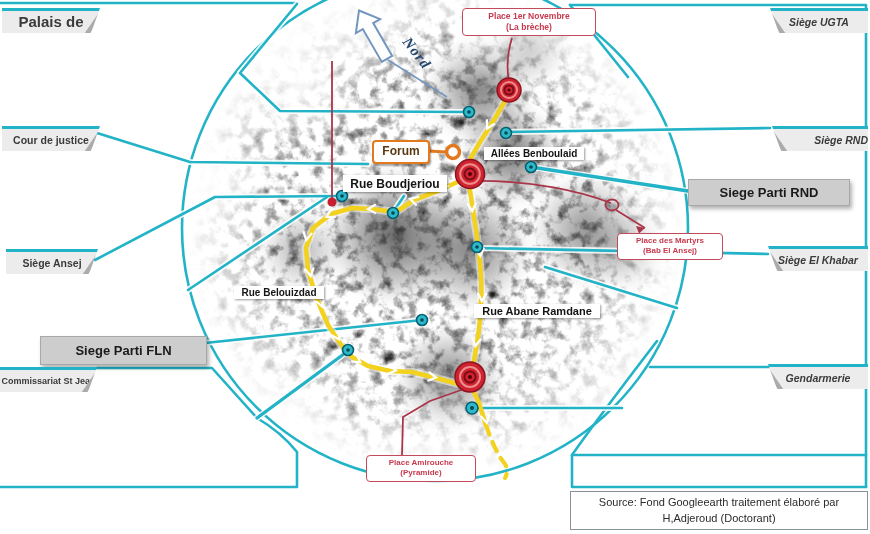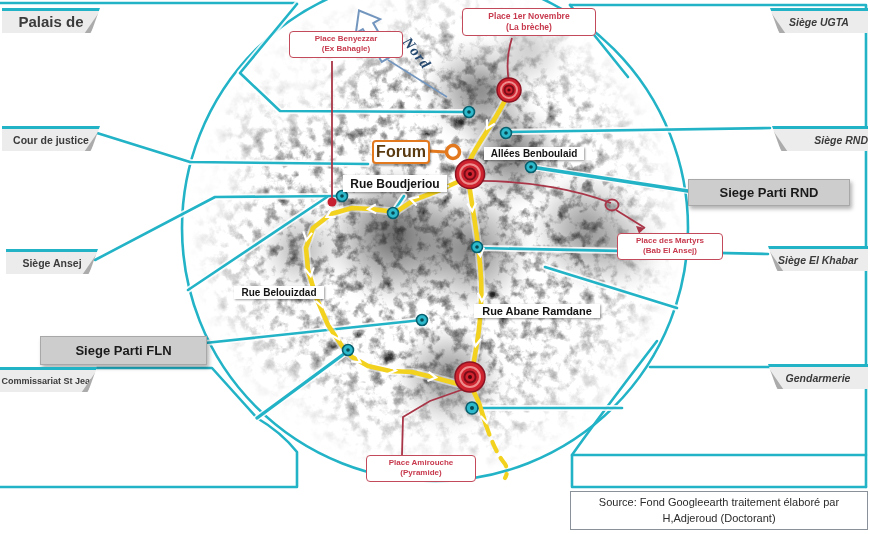--- a/index.html
+++ b/index.html
@@ -68,21 +68,21 @@
   .bigbox{position:absolute;background:var(--boxbg);border:1px solid #a8a8a8;z-index:3;
        font-weight:bold;font-size:13px;color:#1a1a1a;text-align:center;
        box-shadow:2px 3px 4px rgba(0,0,0,.3);display:flex;align-items:center;justify-content:center;}
   .street{position:absolute;background:#fff;color:#141414;font-weight:bold;z-index:3;
        text-align:center;box-shadow:1px 1px 2px rgba(0,0,0,.4);padding:1px 2px;}
   .place{position:absolute;background:#fff;border:1.8px solid #c34a5a;border-radius:4px;
        color:var(--redtxt);font-weight:bold;font-size:8px;line-height:1.3;text-align:center;
        padding:2px 16px;z-index:3;}
   .forum-box{position:absolute;left:372px;top:140px;width:54px;height:20px;background:#fff;
        border:2.5px solid var(--orange);border-radius:4px;z-index:3;color:#5a3a10;
-       font-weight:bold;font-size:16px;text-align:center;line-height:19px;
+       font-weight:bold;font-size:12px;text-align:center;line-height:19px;
        box-shadow:1px 2px 2px rgba(0,0,0,.35);}
   .source-box{position:absolute;left:570px;top:491px;width:296px;height:37px;background:#fff;
        border:1.5px solid #8a9199;z-index:3;color:#2b2b2b;font-size:11px;text-align:center;
        display:flex;flex-direction:column;justify-content:center;line-height:1.45;}
 </style>
 </head>
 <body>
 
 <div class="stage">
 
@@ -302,24 +302,20 @@
     <span>Forum</span></div>
   <div class="street" style="left:484px;top:147px;width:96px;font-size:10px;">
     <span>Allées Benboulaid</span></div>
   <div class="street" style="left:343px;top:175px;width:100px;font-size:12px;padding-top:2px;">
     <span>Rue Boudjeriou</span></div>
   <div class="street" style="left:234px;top:286px;width:86px;font-size:10px;">
     <span>Rue Belouizdad</span></div>
   <div class="street" style="left:474px;top:304px;width:122px;font-size:11px;">
     <span>Rue Abane Ramdane</span></div>
 
-  <div class="place" style="left:289px;top:31px;width:80px;">
-    <div>Place Benyezzar</div>
-    <div>(Ex Bahagle)</div>
-    </div>
   <div class="place" style="left:462px;top:8px;width:100px;font-size:8.5px;">
     <div>Place 1er Novembre</div>
     <div>(La brèche)</div>
     </div>
   <div class="place" style="left:617px;top:233px;width:72px;">
     <div>Place des Martyrs</div>
     <div>(Bab El Ansej)</div>
     </div>
   <div class="place" style="left:366px;top:455px;width:76px;">
     <div>Place Amirouche</div>

